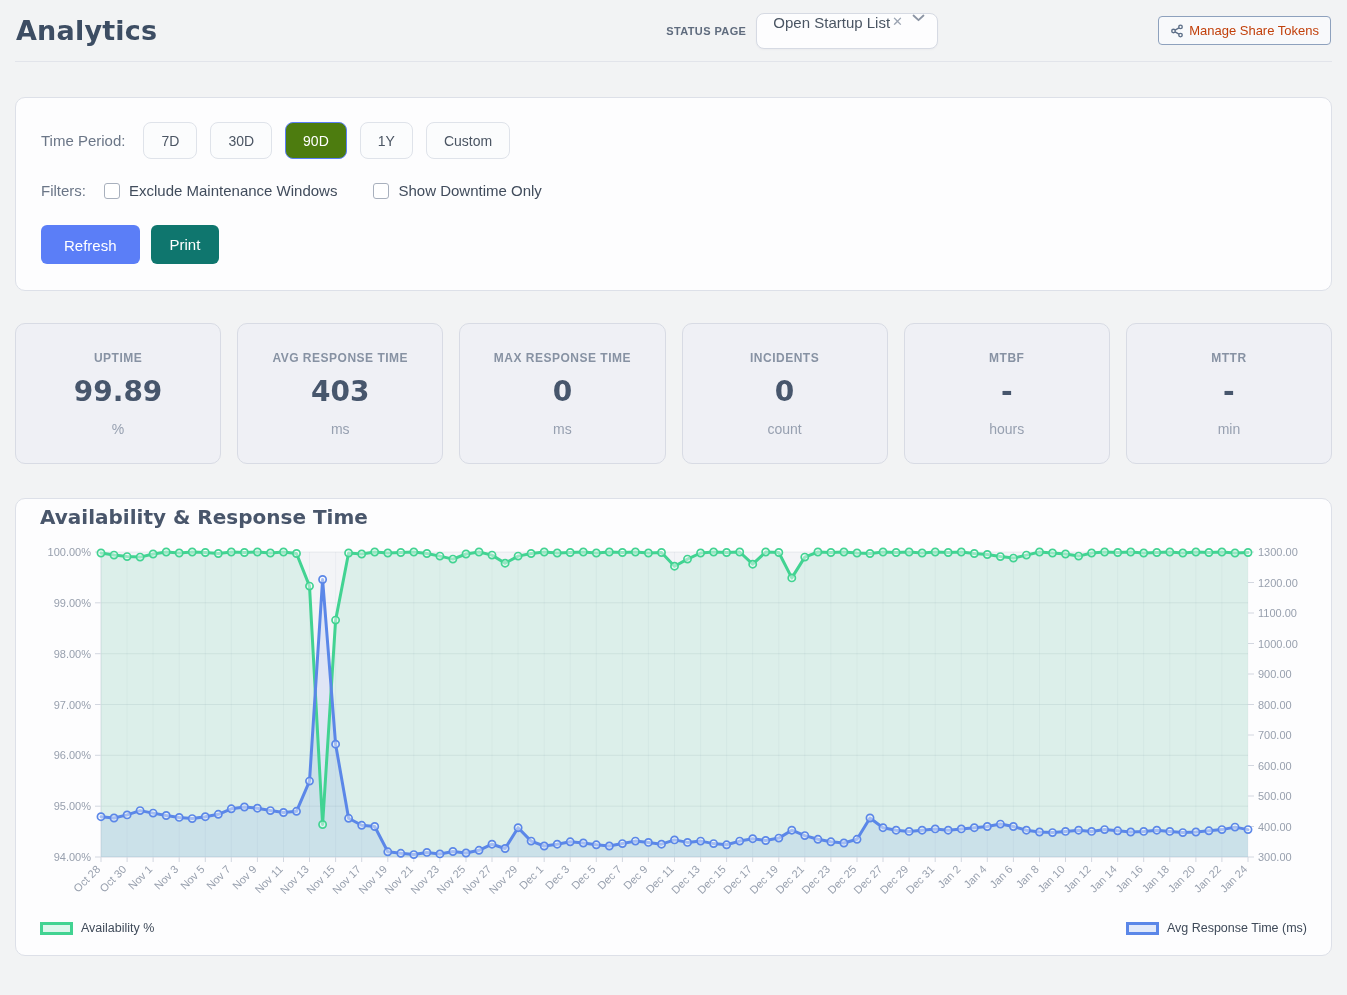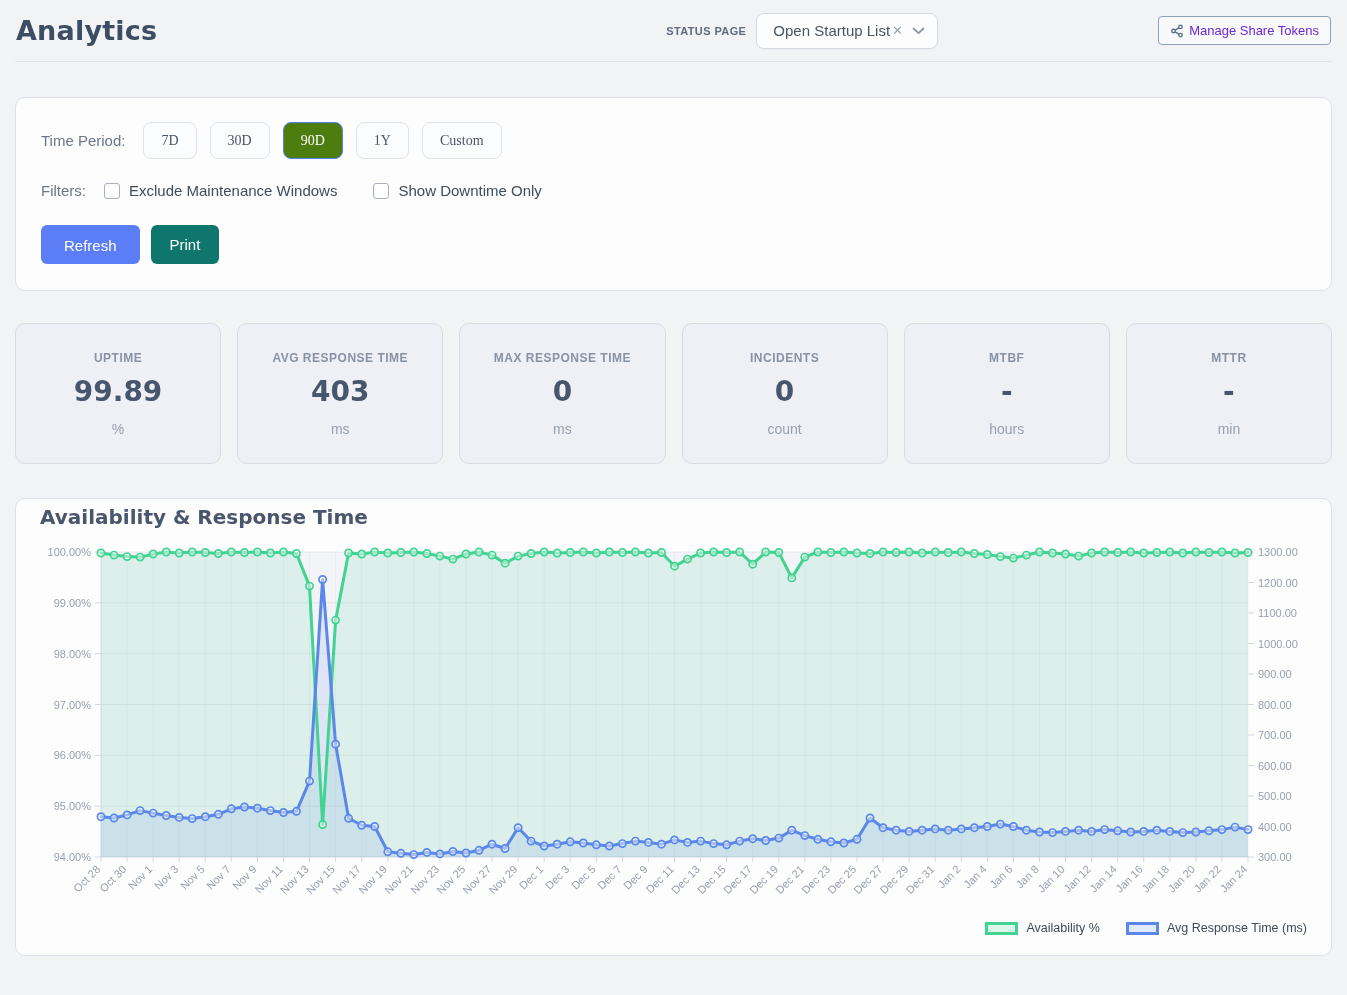--- a/index.html
+++ b/index.html
@@ -28,41 +28,41 @@
     letter-spacing: 0.2px;
   }
   .header-center { flex: 1; display: flex; align-items: center; justify-content: center; gap: 10px; }
   .status-page-label {
     font-size: 11px;
     font-weight: 600;
     color: #5f6b7d;
     letter-spacing: 0.4px;
   }
   .status-select {
-    display: flex; align-items: center;
+    display: flex; align-items: flex-start;
     background: #fdfdfe;
     border: 1px solid #d6dae3;
     border-radius: 8px;
     height: 36px;
     padding: 0 12px 0 16px;
     box-shadow: 0 1px 2px rgba(40,60,90,0.04);
     cursor: pointer;
   }
   .status-select-value { font-size: 15px; color: #4a5563; }
   .clear-icon { font-size: 13px; color: #9aa3b1; margin-left: 2px; cursor: pointer; }
   .chevron-down-icon { margin-left: 9px; display: inline-flex; }
   .manage-tokens-btn {
     margin-left: auto;
     display: inline-flex; align-items: center; gap: 5px;
     height: 29px;
     padding: 0 11px;
     background: #f8f9fb;
     border: 1px solid #8ea1bd;
     border-radius: 4px;
-    color: #6d28d9;
+    color: #c2410c;
     font-size: 13px;
     cursor: pointer;
   }
   .share-icon { display: inline-flex; }
 
   
   .panel {
     background: #fdfdfe;
     border: 1px solid #dde0e8;
     border-radius: 10px;
@@ -73,21 +73,21 @@
   .period-group { display: flex; gap: 13px; }
   .period-btn {
     min-width: 52px;
     height: 37px;
     padding: 0 17px;
     background: #fbfcfd;
     border: 1px solid #dfe3ea;
     border-radius: 8px;
     font-size: 14px;
     color: #4b5563;
-    font-family: Liberation Serif, serif;
+    font-family: Liberation Sans, sans-serif;
     cursor: pointer;
   }
   .period-btn.active {
     background: #4d7c0f;
     border-color: #5b7ef7;
     color: #ffffff;
   }
   .filters-row { margin-top: 23px; }
   .checkbox-item { display: flex; align-items: center; gap: 9px; margin-right: 36px; cursor: pointer; }
   .checkbox-item input {
@@ -148,21 +148,21 @@
   .chart-title {
     font-family: "DejaVu Sans", "Liberation Sans", sans-serif;
     font-weight: 700;
     font-size: 20px;
     color: #49566b;
     margin-bottom: 4px;
   }
   .chart-wrap { width: 1267px; }
   svg .tick { font-size: 11px; fill: #98a0ae; font-family: "Liberation Sans", sans-serif; }
   .legend {
-    display: flex; justify-content: flex-end; align-items: center;
+    display: flex; justify-content: space-between; align-items: center;
     gap: 26px;
     padding: 2px 0 8px;
   }
   .legend-item { display: flex; align-items: center; gap: 8px; cursor: pointer; }
   .legend-swatch { width: 33px; height: 13px; border: 3px solid; }
   .legend-label { font-size: 12.5px; color: #3f4a59; }
 </style>
 </head>
 <body>
 

